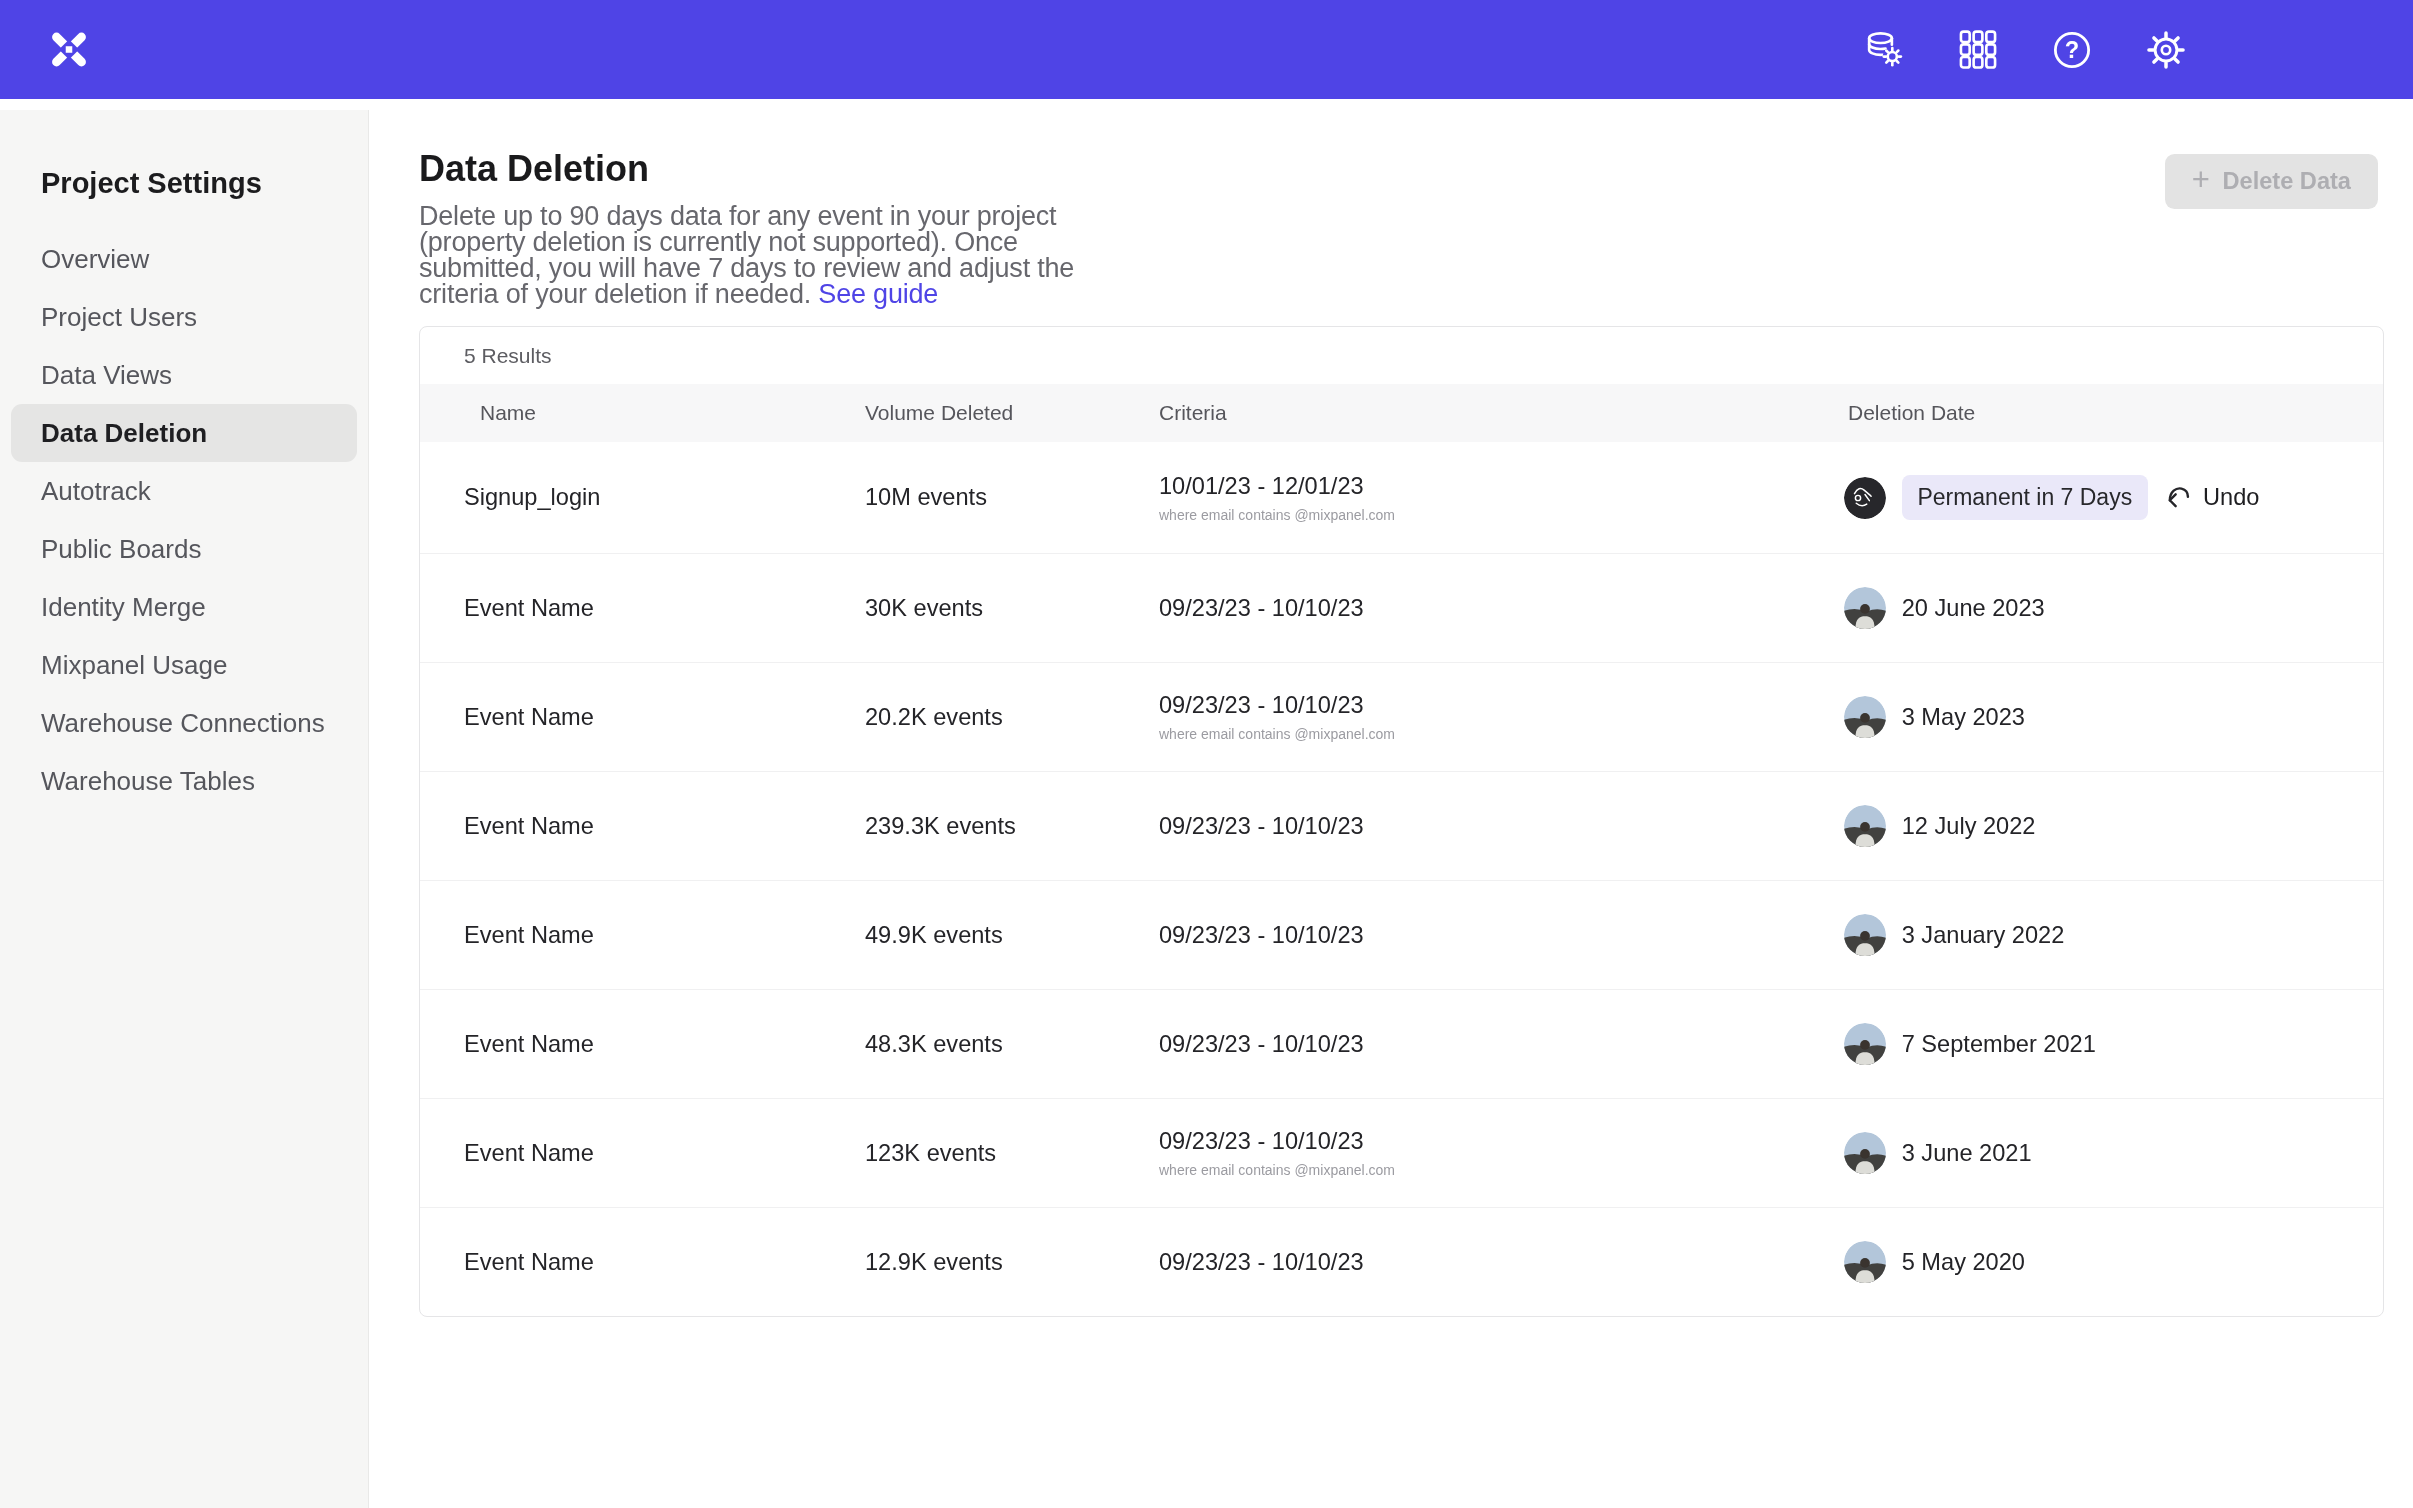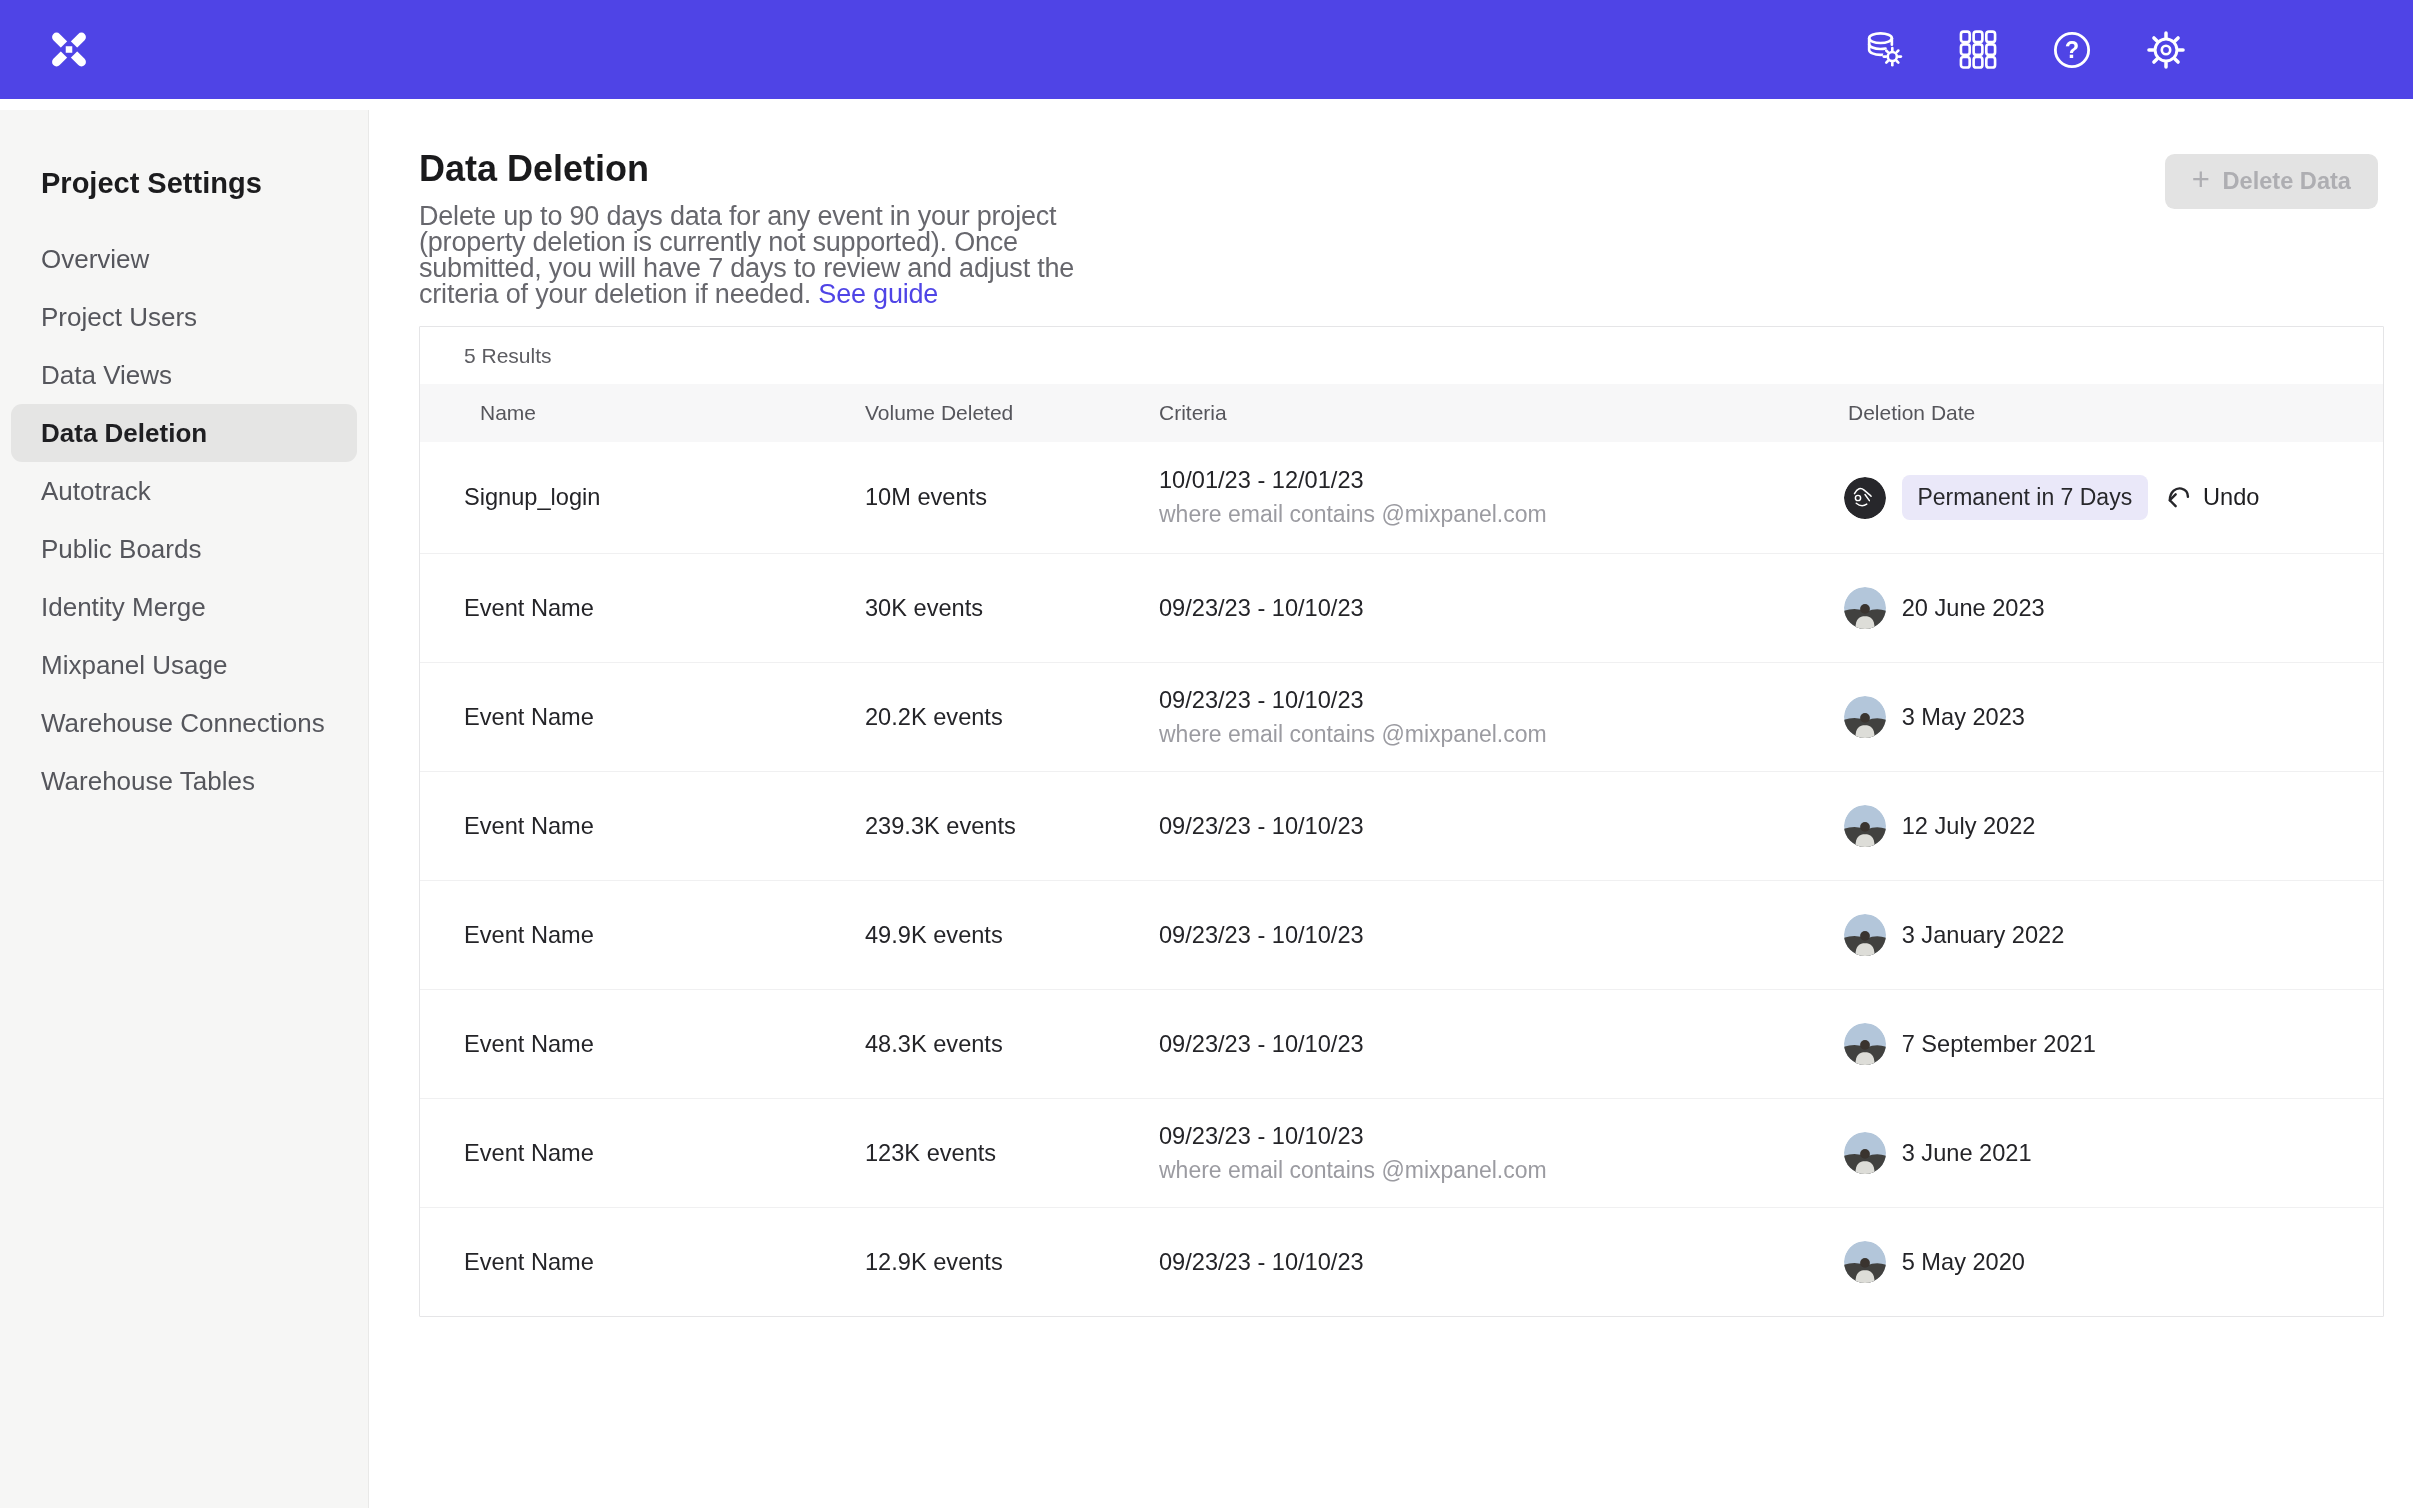--- a/index.html
+++ b/index.html
@@ -34,31 +34,31 @@
 
   
   .main{position:absolute;left:369px;top:99px;right:0;bottom:0;background:#fff;}
   .page-title{position:absolute;left:50px;top:49px;font-size:36px;font-weight:bold;color:#1a1a1c;}
   .page-desc{position:absolute;left:50px;top:104px;width:727px;font-size:27px;line-height:26px;color:#67676d;letter-spacing:-0.2px;}
   .page-desc a{color:var(--accent);text-decoration:none;cursor:pointer;}
   .delete-btn{position:absolute;top:55px;right:35px;height:55px;padding:0 27px;background:var(--btn-bg);color:#aeaeb2;border:none;border-radius:9.4px;font-size:23.6px;font-weight:bold;font-family:inherit;display:flex;align-items:center;gap:12.6px;cursor:default;}
   .delete-btn .plus{font-size:31px;font-weight:normal;line-height:1;margin-top:-3.9px;}
 
   
-  .card{position:absolute;left:50px;top:227px;right:29px;background:#fff;border:1.6px solid #e5e5e7;border-radius:1px;overflow:hidden;}
+  .card{position:absolute;left:50px;top:227px;right:29px;background:#fff;border:1.6px solid #e5e5e7;border-radius:8px;overflow:hidden;}
   .results{height:57px;display:flex;align-items:center;padding-left:44px;font-size:21px;color:#5d5d62;}
   .thead{position:relative;height:58px;background:var(--thead-bg);font-size:21px;color:#56565c;}
   .th{position:absolute;top:0;height:100%;display:flex;align-items:center;white-space:nowrap;}
   .th.c0{left:60px;} .th.c1{left:445px;} .th.c2{left:739px;} .th.c3{left:1428px;}
   .row{position:relative;height:109px;border-top:1.6px solid #f0f0f1;}
   .row:first-child{border-top:none;height:111px;}
   .cell{position:absolute;top:0;height:100%;display:flex;align-items:center;font-size:23.6px;color:#242428;white-space:nowrap;}
   .cell.c0{left:44px;} .cell.c1{left:445px;}
   .cell.c2{left:739px;flex-direction:column;align-items:flex-start;justify-content:center;gap:7px;}
-  .c2 .where{font-size:23px;color:#9b9ba1;}
+  .c2 .where{font-size:14px;color:#9b9ba1;}
   .cell.c3{left:1424px;gap:15.7px;}
   .avatar{width:42px;height:42px;border-radius:50%;flex:none;overflow:hidden;}
   .avatar svg{display:block;width:100%;height:100%;}
   .badge{background:var(--badge);border-radius:7.9px;padding:9.4px 15.7px;font-size:23px;color:#28282c;}
   .date-text{font-size:23.6px;color:#242428;}
   .undo{position:absolute;left:1744px;top:0;height:100%;display:flex;align-items:center;gap:11px;font-size:23.6px;font-weight:500;color:#1e1e21;cursor:pointer;}
   .undo svg{width:28px;height:28px;fill:none;stroke:#26262a;stroke-width:2.1;stroke-linecap:round;stroke-linejoin:round;}
 </style>
 </head>
 <body>

